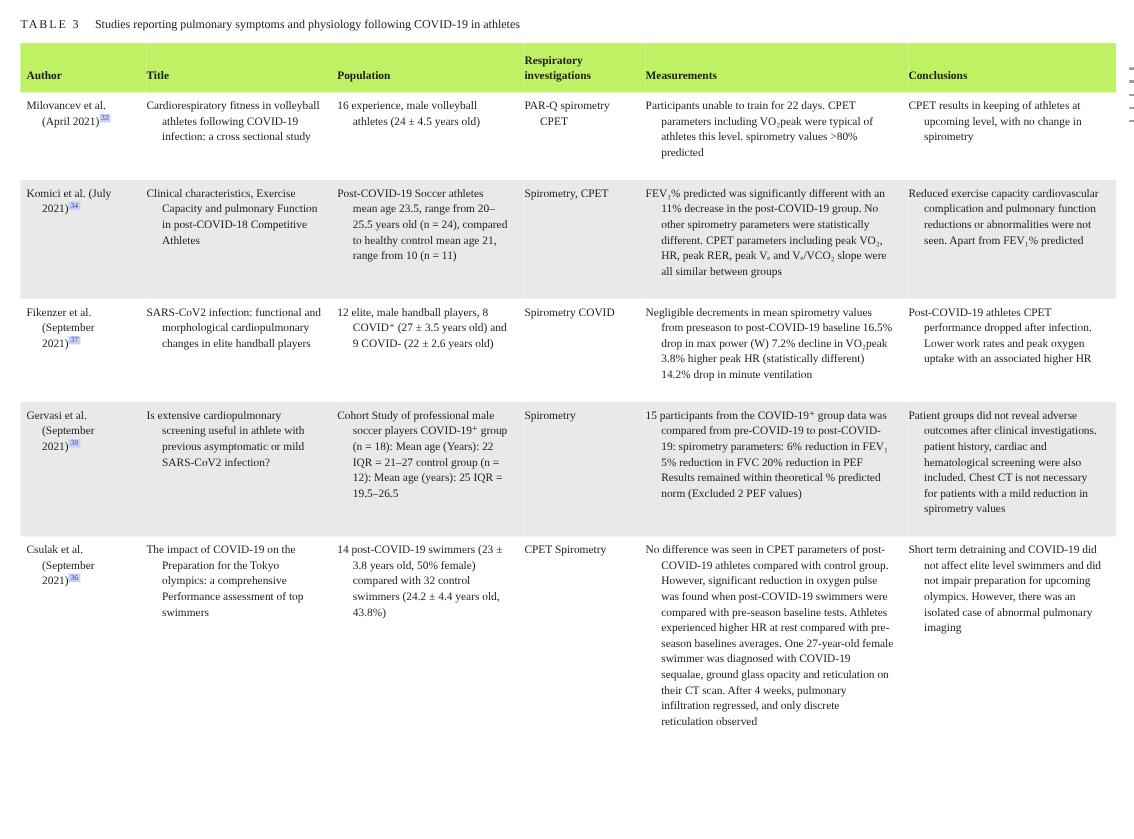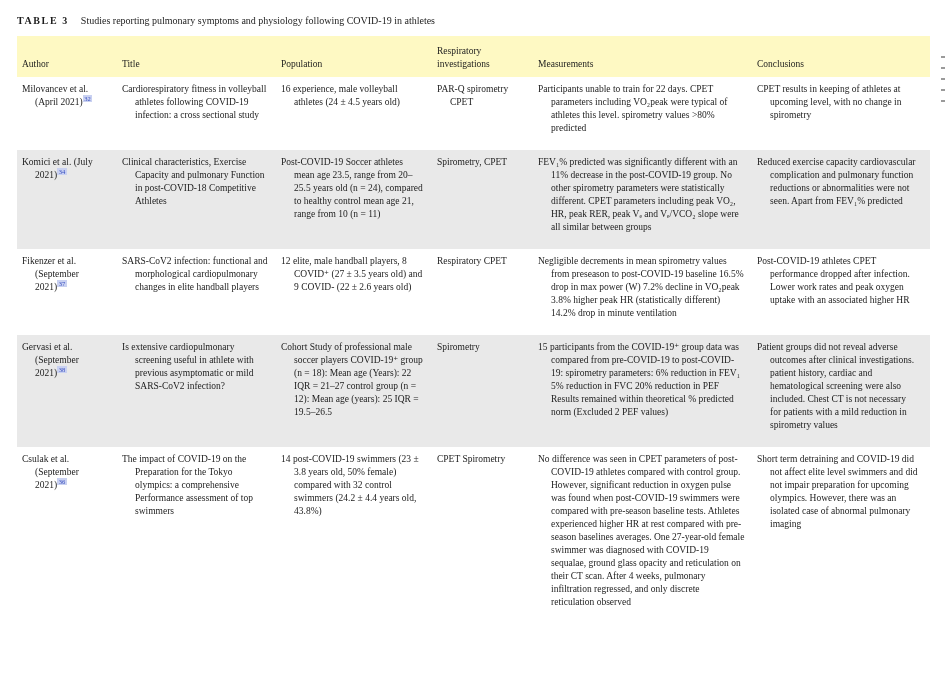--- a/index.html
+++ b/index.html
@@ -12,43 +12,43 @@
     font-family: "Liberation Serif", "DejaVu Serif", serif;
     color: #1c1c1c;
     position: relative;
   }
   .caption {
     margin: 15px 0 9px 17px;
     font-size: 10px;
     line-height: 12px;
   }
   .caption .label {
-    font-weight: bold;
+    font-weight: normal;
     letter-spacing: 1.6px;
     margin-right: 12px;
   }
   table.studies {
     border-collapse: collapse;
     table-layout: fixed;
     margin-left: 17px;
     width: 913px;
     font-size: 9.5px;
     line-height: 13px;
   }
   col.c-author { width: 105px; }
   col.c-title { width: 159px; }
   col.c-pop { width: 156px; }
   col.c-resp { width: 101px; }
   col.c-meas { width: 219px; }
   col.c-conc { width: 173px; }
   thead th {
-    background: #fef9c3;
+    background: #bef264;
     text-align: left;
     vertical-align: bottom;
-    font-weight: normal;
+    font-weight: bold;
     padding: 9px 12px 6px 0;
   }
   th:first-child, td:first-child { padding-left: 5px; }
   tbody td {
     vertical-align: top;
     padding: 6px 12px 15px 0;
   }
   tbody tr:nth-child(even) { background: #e9e9e9; }
   .hang {
     padding-left: 13px;
@@ -146,21 +146,21 @@
     <td>
       <div class="hang"><span>Fikenzer et al. (September 2021)</span><sup class="ref">37</sup></div>
     </td>
     <td>
       <div class="hang">SARS-CoV2 infection: functional and morphological cardiopulmonary changes in elite handball players</div>
     </td>
     <td>
       <div class="hang">12 elite, male handball players, 8 COVID⁺ (27 ± 3.5 years old) and 9 COVID- (22 ± 2.6 years old)</div>
     </td>
     <td>
-      <div class="hang">Respiratory CPET</div>
+      <div class="hang">Spirometry COVID</div>
     </td>
     <td>
       <div class="hang">Negligible decrements in mean spirometry values from preseason to post-COVID-19 baseline 16.5% drop in max power (W) 7.2% decline in VO₂peak 3.8% higher peak HR (statistically different) 14.2% drop in minute ventilation</div>
     </td>
     <td>
       <div class="hang">Post-COVID-19 athletes CPET performance dropped after infection. Lower work rates and peak oxygen uptake with an associated higher HR</div>
     </td>
   </tr>
       <tr>
     <td>

